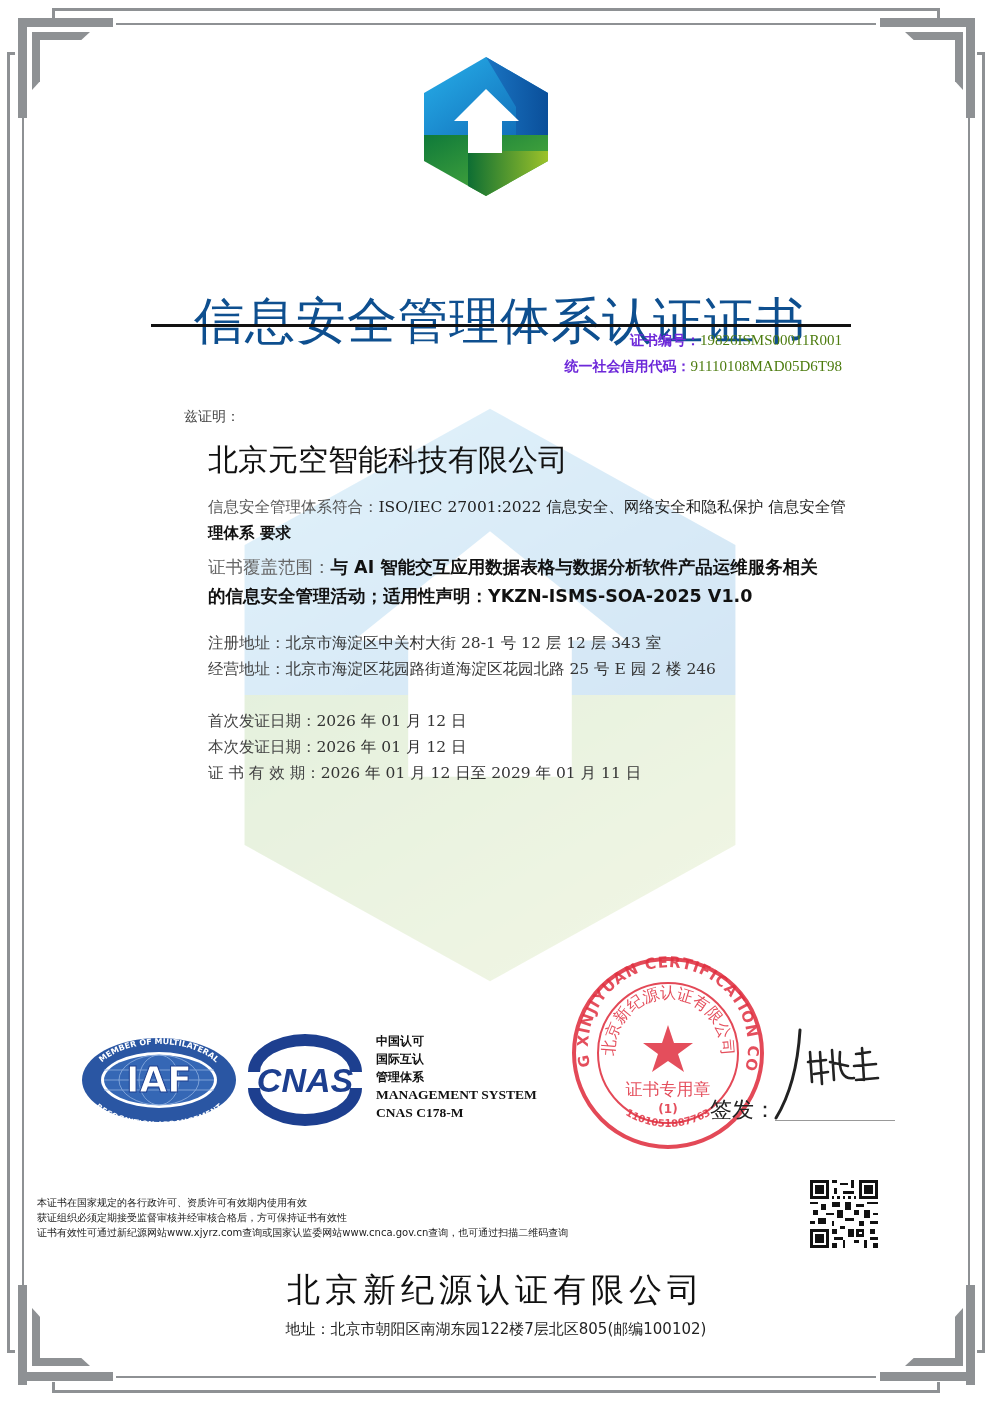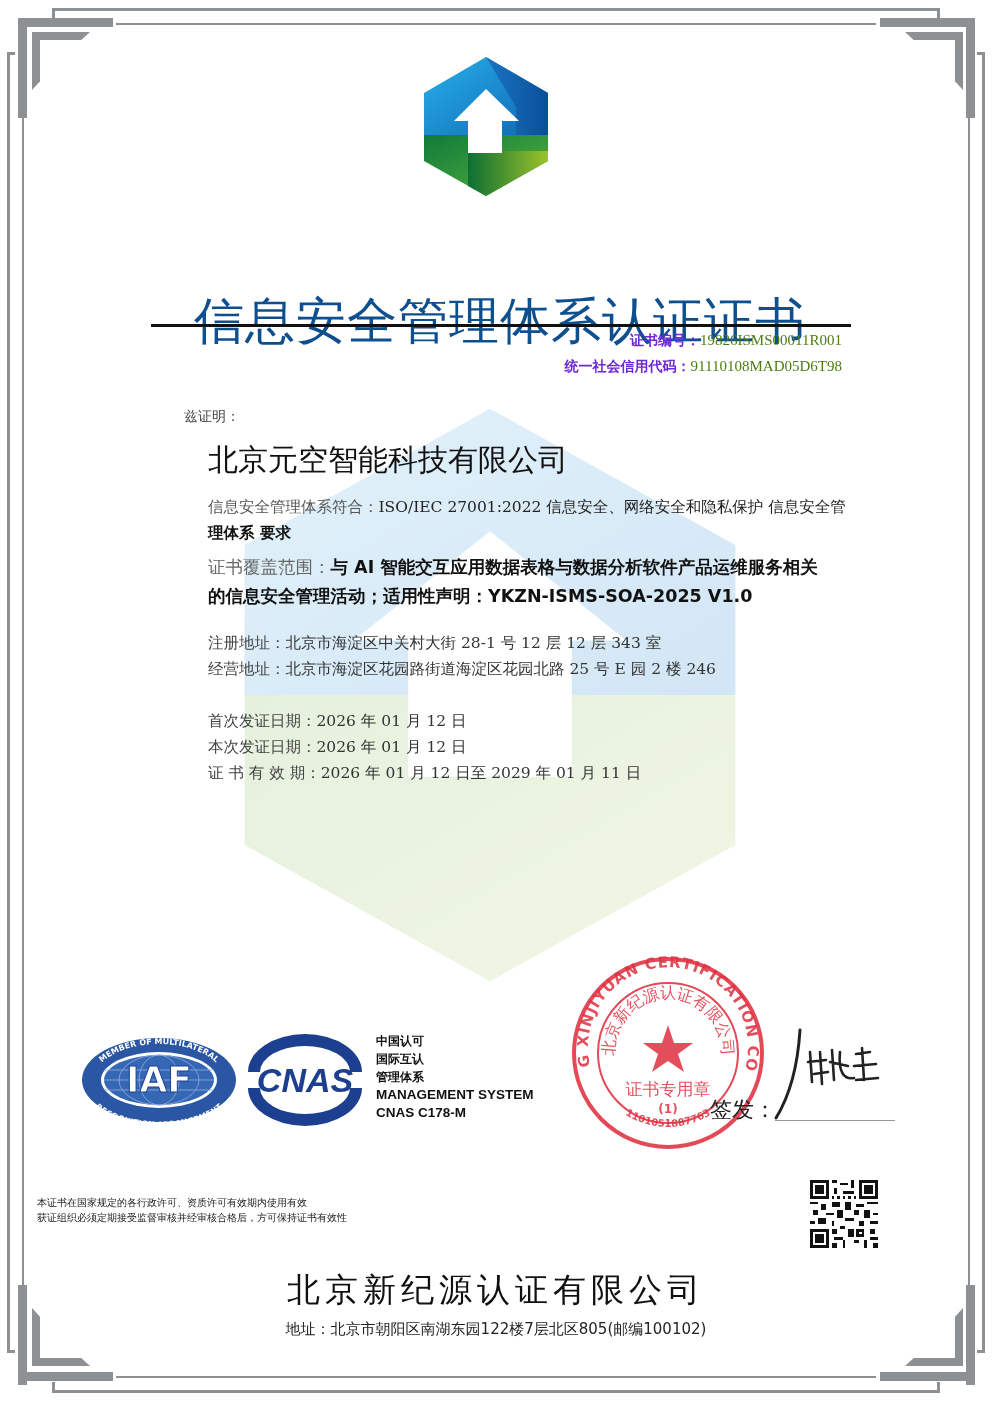--- a/index.html
+++ b/index.html
@@ -29,21 +29,21 @@
   .para { position: absolute; left: 208px; width: 710px; font-size: 15.5px; line-height: 26px; color: #222; }
   .para .lbl { color: #555; }
   .para .bold { font-family: "DejaVu Sans", sans-serif; font-weight: bold; color: #111; }
   .scope { font-size: 17.5px; line-height: 29px; }
   .scope .lbl { color: #666; font-weight: normal; }
   .scope .txt { font-family: "DejaVu Sans", sans-serif; font-weight: bold; color: #111; margin-top: 36px; }
   .row { position: absolute; left: 208px; font-size: 15.5px; color: #333; white-space: nowrap; }
   .row .lbl { color: #444; }
   
   .accred-text { position: absolute; left: 376px; top: 1032px; font-family: "DejaVu Sans", sans-serif; font-size: 12px; line-height: 18px; color: #111; font-weight: bold; }
-  .accred-text .en { font-family: Liberation Sans, sans-serif; font-size: 13.5px; font-weight: bold; }
+  .accred-text .en { font-family: Liberation Serif, serif; font-size: 13.5px; font-weight: bold; }
   
   .sign-label { position: absolute; left: 710px; top: 1095px; font-family: "DejaVu Sans", sans-serif; font-size: 22px; color: #222; }
   .sign-line { position: absolute; left: 775px; top: 1120px; width: 120px; height: 1px; background: #999; }
   
   .notice { position: absolute; left: 37px; top: 1195px; font-family: "DejaVu Sans", sans-serif; font-size: 10px; line-height: 15px; color: #222; }
   .issuer { position: absolute; left: 0; width: 992px; top: 1268px; text-align: center; font-family: "DejaVu Sans", sans-serif; font-size: 33px; letter-spacing: 5px; color: #111; }
   .issuer-addr { position: absolute; left: 0; width: 992px; top: 1320px; text-align: center; font-family: "DejaVu Sans", sans-serif; font-size: 15px; color: #222; }
 </style>
 </head>
 <body>
@@ -230,20 +230,21 @@
 <svg class="abs" style="left:770px;top:1022px;" width="120" height="100" viewBox="0 0 120 100">
   <path d="M30,8 C28,40 22,70 6,96" stroke="#222" stroke-width="3" fill="none" stroke-linecap="round"></path>
   <path d="M40,30 L42,60 M38,40 L56,38 M50,30 L52,62 M44,52 L58,50 M62,28 L64,58 M60,40 L78,44 M70,30 C68,50 74,58 84,56 M86,32 L100,30 M92,26 L94,58 M84,44 L106,42 M86,58 L108,56" stroke="#222" stroke-width="2.6" fill="none" stroke-linecap="round"></path>
 </svg>
 <div class="sign-label">签发：</div>
 <div class="sign-line"></div>
 
 <div class="notice">
   <div>本证书在国家规定的各行政许可、资质许可有效期内使用有效</div>
   <div>获证组织必须定期接受监督审核并经审核合格后，方可保持证书有效性</div>
+  <div>证书有效性可通过新纪源网站www.xjyrz.com查询或国家认监委网站www.cnca.gov.cn查询，也可通过扫描二维码查询</div>
 </div>
 
 <svg class="abs" style="left:810px;top:1180px;" width="68" height="68" viewBox="0 0 25 25" shape-rendering="crispEdges">
   <rect width="25" height="25" fill="#fff"></rect>
   <g fill="#111">
     <rect x="0" y="0" width="7" height="7"></rect>
       <rect x="1" y="1" width="5" height="5" fill="#fff"></rect>
       <rect x="2" y="2" width="3" height="3"></rect>
     <rect x="18" y="0" width="7" height="7"></rect>
       <rect x="19" y="1" width="5" height="5" fill="#fff"></rect>

